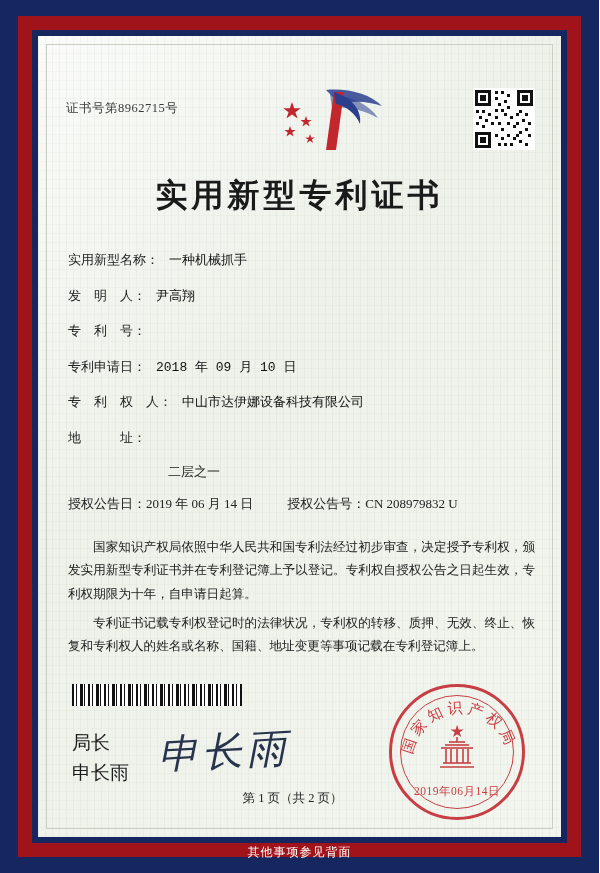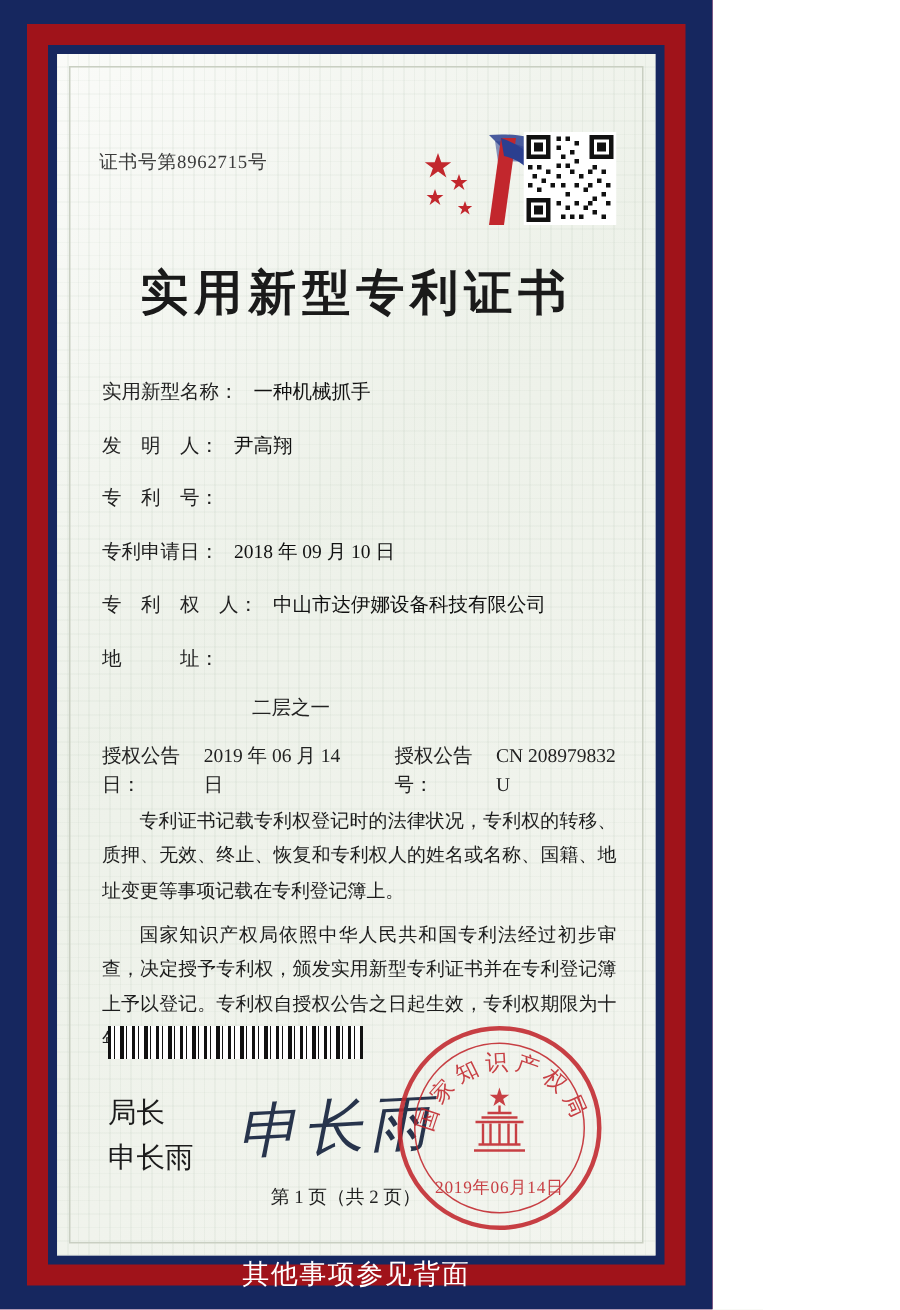--- a/index.html
+++ b/index.html
@@ -8,23 +8,23 @@
   }
   body {
     width: 600px;
     height: 873px;
     overflow: hidden;
     font-family: "Liberation Serif", serif;
     background: #ffffff;
   }
   .page {
     position: relative;
-    width: 475px;
+    width: 599px;
     height: 873px;
-    background: #be185d;
+    background: #0f766e;
   }
   
   .frame-blue {
     position: absolute;
     left: 0; top: 0; right: 0; bottom: 0;
     background: #16275f;
   }
   .frame-red {
     position: absolute;
     left: 18px; top: 16px; right: 18px; bottom: 16px;
@@ -103,20 +103,21 @@
     right: 26px;
     top: 215px;
     font-size: 13px;
     color: #222;
     line-height: 1.5;
   }
   .row {
     display: flex;
     align-items: flex-start;
     margin-bottom: 16px;
+    font-family: Liberation Mono, monospace;
   }
   .row .label {
     flex: 0 0 auto;
     white-space: pre;
     color: #222;
   }
   .row .value {
     margin-left: 10px;
     color: #111;
   }
@@ -239,21 +240,21 @@
     text-align: center;
     font-size: 12.5px;
     color: #222;
   }
 
   .footer-note {
     position: absolute;
     left: 0; right: 0;
     bottom: 10px;
     text-align: center;
-    font-size: 18px;
+    font-size: 12px;
     color: #ffffff;
     letter-spacing: 1px;
   }
   .footer-note-wrap {
     position: absolute;
     left: 0; right: 0;
     bottom: 2px;
     height: 30px;
   }
 </style>
@@ -377,22 +378,22 @@
           <span class="value">2019 年 06 月 14 日</span>
         </span>
         <span class="seg2">
           <span class="label">授权公告号：</span>
           <span class="value">CN 208979832 U</span>
         </span>
       </div>
     </div>
 
     <div class="body-text">
+      <p>国家知识产权局依照中华人民共和国专利法经过初步审查，决定授予专利权，颁发实用新型专利证书并在专利登记簿上予以登记。专利权自授权公告之日起生效，专利权期限为十年，自申请日起算。</p>
       <p>专利证书记载专利权登记时的法律状况，专利权的转移、质押、无效、终止、恢复和专利权人的姓名或名称、国籍、地址变更等事项记载在专利登记簿上。</p>
-      <p>国家知识产权局依照中华人民共和国专利法经过初步审查，决定授予专利权，颁发实用新型专利证书并在专利登记簿上予以登记。专利权自授权公告之日起生效，专利权期限为十年，自申请日起算。</p>
     </div>
 
     <div class="barcode"></div>
 
     <div class="signature-block">
       <div>局长</div>
       <div>申长雨</div>
     </div>
     <div class="handwriting">申长雨</div>
 

